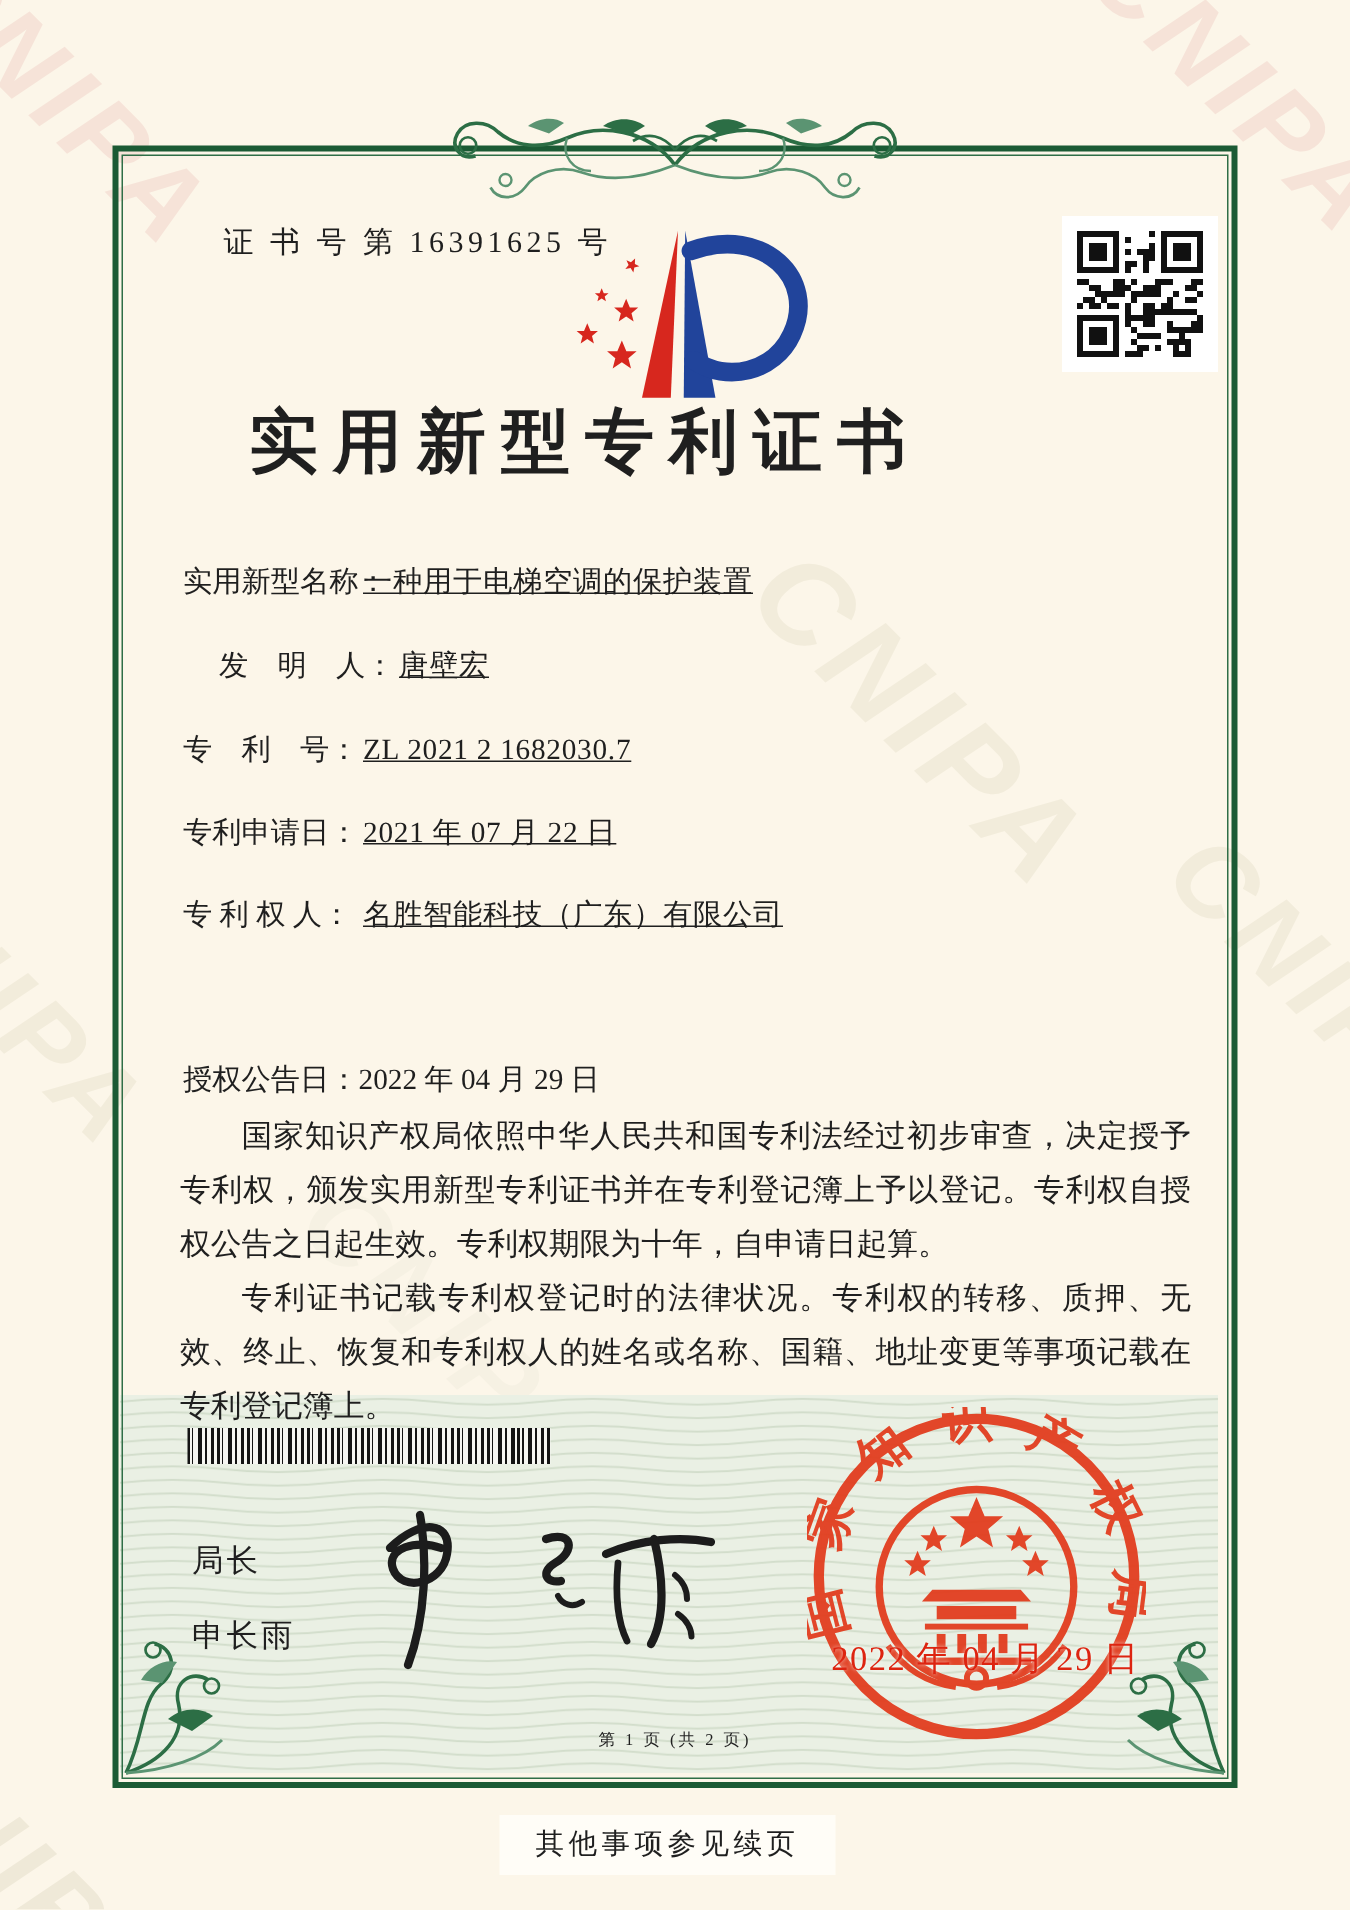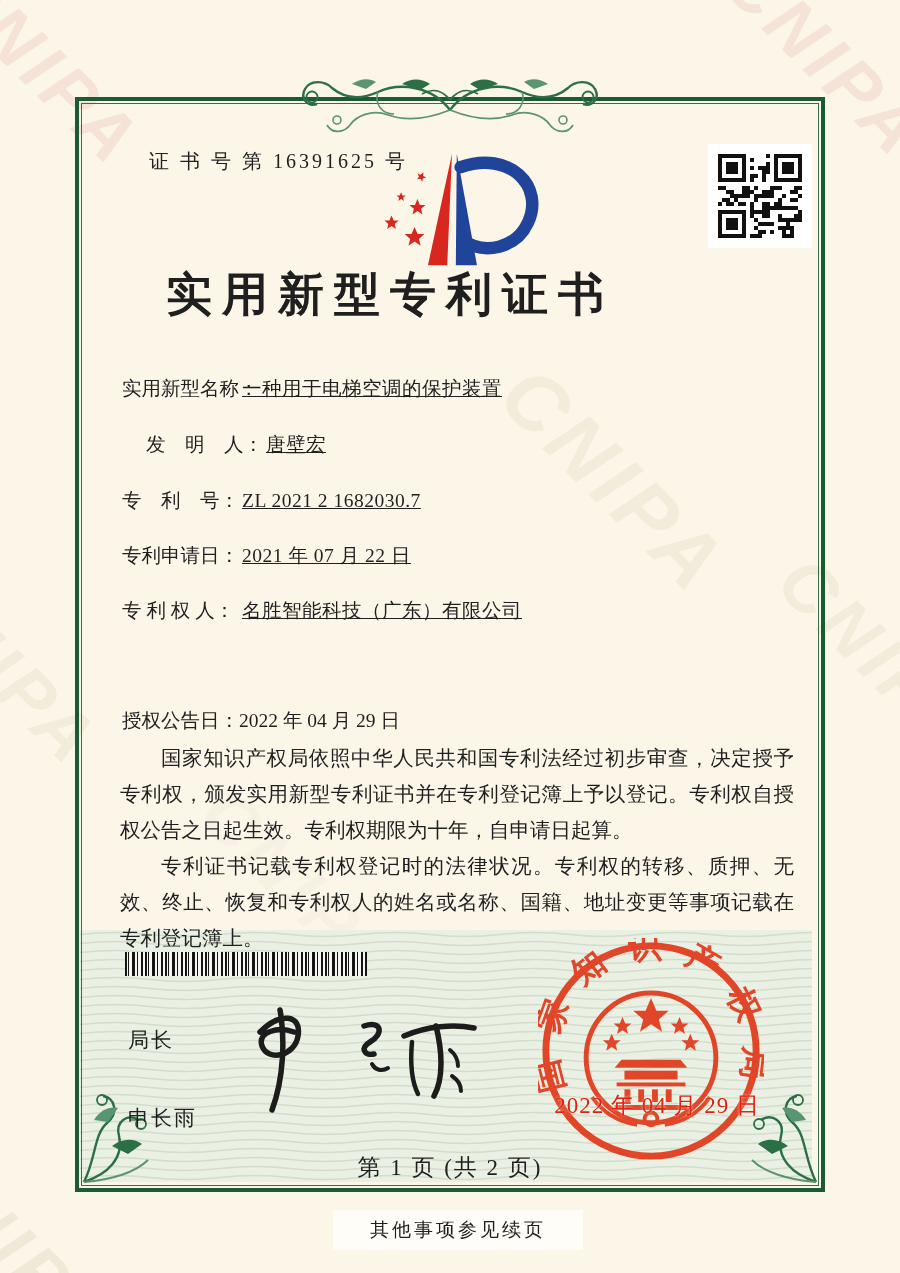--- a/index.html
+++ b/index.html
@@ -30,30 +30,30 @@
   
   .body-text{position:absolute;left:120px;top:740px;width:674px;font-size:20.5px;
              line-height:36px;text-align:justify;z-index:3;}
   .body-text p{margin:0;text-indent:2em;}
   
   .barcode{position:absolute;left:125px;top:952px;width:242px;height:24px;z-index:3;background:
     repeating-linear-gradient(90deg,#141414 0 2px,#f6f6f2 2px 3px,#141414 3px 4px,#f6f6f2 4px 7px,
     #141414 7px 10px,#f6f6f2 10px 12px,#141414 12px 13px,#f6f6f2 13px 16px,#141414 16px 18px,#f6f6f2 18px 20px);}
   
   .director-label{position:absolute;left:128px;top:1026px;font-size:21px;letter-spacing:2px;z-index:3;}
-  .director-name{position:absolute;left:128px;top:1104px;font-size:21px;letter-spacing:2px;z-index:3;font-family:Liberation Serif, serif;}
+  .director-name{position:absolute;left:128px;top:1076px;font-size:21px;letter-spacing:2px;z-index:3;font-family:Liberation Serif, serif;}
   .signature{position:absolute;left:222px;top:998px;z-index:4;}
   
   .seal{position:absolute;left:538px;top:938px;z-index:4;opacity:.93;}
   .seal-date{position:absolute;left:552px;top:1090px;width:210px;text-align:center;font-size:23px;
              color:#dd2410;letter-spacing:1px;z-index:5;text-shadow:0 0 3px rgba(255,255,255,.75);}
   
-  .page-info{position:absolute;left:0;top:1152px;width:900px;text-align:center;font-size:23px;
+  .page-info{position:absolute;left:0;top:1152px;width:900px;text-align:center;font-size:11px;
              letter-spacing:2px;z-index:3;}
-  .footer-note{position:absolute;left:333px;top:1210px;width:250px;height:40px;background:#fffdf7;
+  .footer-note{position:absolute;left:333px;top:1210px;width:224px;height:40px;background:#fffdf7;
                z-index:3;text-align:center;line-height:40px;font-size:19px;letter-spacing:3px;}
   .ornament{position:absolute;z-index:3;}
 </style>
 </head>
 <body>
 
 <div class="page">
 
   <span class="wm" style="left:-18px;top:-52px;color:#f6e3d8;">CNIPA</span>
   <span class="wm" style="left:766px;top:-60px;color:#f6e3d8;">CNIPA</span>

